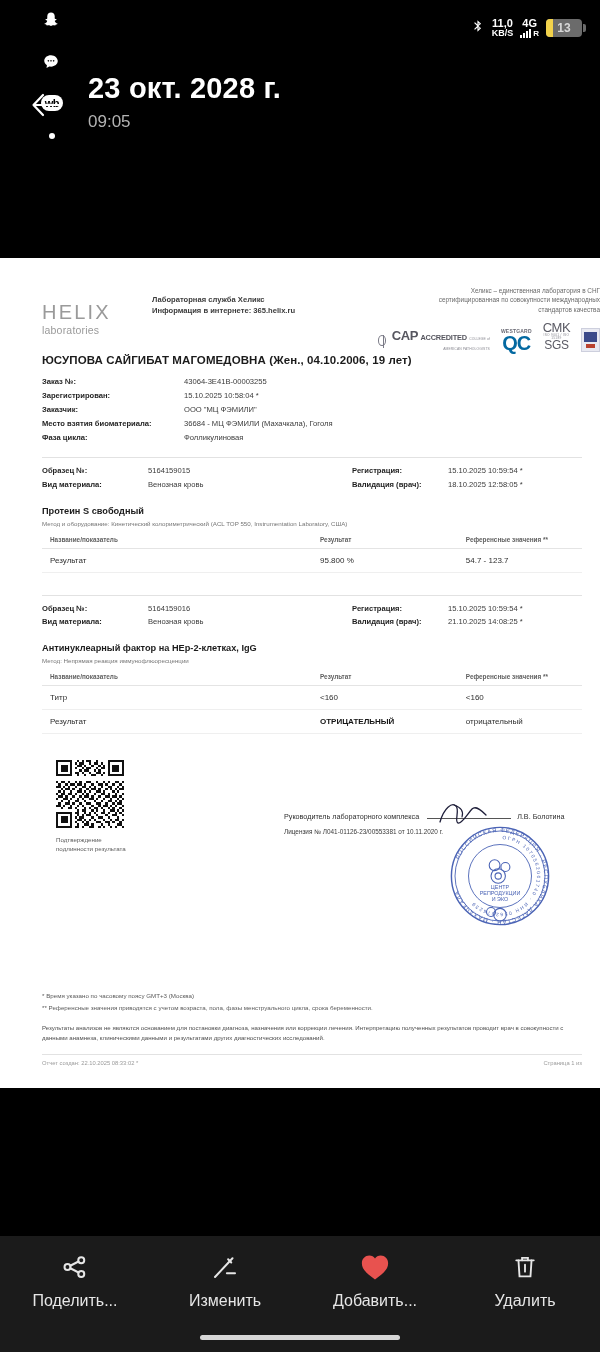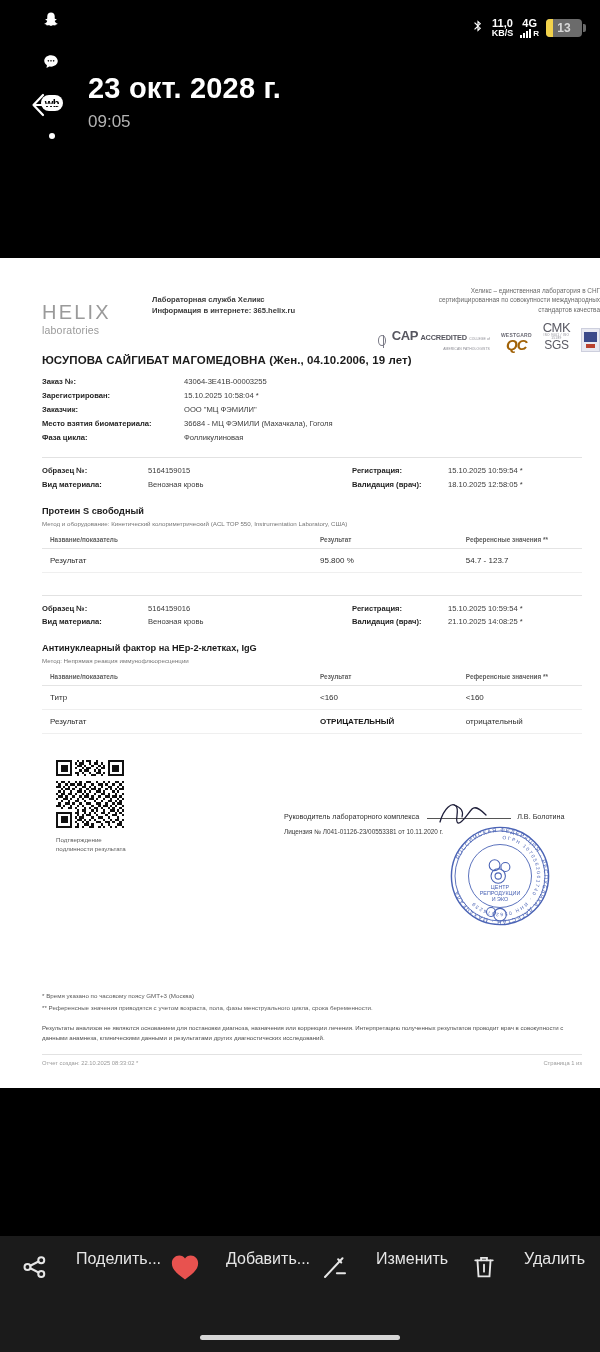--- a/index.html
+++ b/index.html
@@ -79,21 +79,21 @@
   .cert-text { font-size: 6.4px; color: #6a6a6a; line-height: 1.45; white-space: nowrap; }
   .cert-logos { display: flex; align-items: flex-end; justify-content: flex-end; gap: 11px; margin-top: 8px; }
   .cap { display: flex; align-items: center; gap: 2px; }
   .cap .globe { width: 11px; height: 11px; border-radius: 50%; border: 1.2px solid #7a7a86; position: relative; }
   .cap .globe:after { content: ""; position: absolute; left: 4px; top: -1px; width: 1px; height: 13px; background: #7a7a86; }
   .cap .txt .t1 { font-size: 13px; font-weight: 700; color: #56565f; line-height: .95; letter-spacing: -.3px; }
   .cap .txt .t2 { font-size: 7.4px; font-weight: 700; color: #56565f; letter-spacing: -.2px; line-height: 1; }
   .cap .txt .t3 { font-size: 3.4px; color: #8a8a92; letter-spacing: .1px; }
   .wg { text-align: center; }
   .wg .t1 { font-size: 5px; font-weight: 700; color: #6b6b75; letter-spacing: .2px; }
-  .wg .t2 { font-size: 15px; font-weight: 700; color: #a16207; line-height: .9; letter-spacing: -1px; font-style: italic; }
+  .wg .t2 { font-size: 20px; font-weight: 700; color: #0369a1; line-height: .9; letter-spacing: -1px; }
   .cmk { text-align: center; line-height: .95; }
   .cmk .t1 { font-size: 13px; font-weight: 400; color: #5a5a64; letter-spacing: -.5px; }
   .cmk .t2 { font-size: 3.2px; color: #8a8a92; letter-spacing: .3px; }
   .cmk .t3 { font-size: 12px; font-weight: 400; color: #5a5a64; letter-spacing: -.3px; }
   .blue-badge { width: 26px; height: 24px; background: #e9eaf2; border: 1px solid #cdcfdd; position: relative; }
   .blue-badge .bar { position: absolute; left: 2px; right: 2px; top: 3px; height: 10px; background: #3b4a8a; }
   .blue-badge .cap2 { position: absolute; left: 4px; right: 4px; bottom: 3px; height: 4px; background: #b9422f; }
 
   .pt-name { font-weight: 700; font-size: 11.5px; color: #1b1b1b; margin-top: 10px; letter-spacing: .1px; }
   .kv { margin-top: 9px; }
@@ -141,21 +141,21 @@
   .note-para { font-size: 6.1px; color: #4d4d4d; line-height: 1.75; margin-top: 9px; }
   .footer-line { height: 1px; background: #e2e2e2; margin-top: 10px; }
   .foot { display: flex; justify-content: space-between; font-size: 5.8px; color: #9a9a9a; margin-top: 5px; }
 
   
   .toolbar {
     position: absolute; left: 0; bottom: 0; width: 600px; height: 116px;
     background: #1b1b1b; display: flex; align-items: flex-start; justify-content: space-around;
     padding-top: 14px;
   }
-  .tool { width: 110px; display: flex; flex-direction: row; gap: 26px; }
+  .tool { width: 110px; display: flex; flex-direction: column; align-items: center; gap: 8px; }
   .tool .glyph { height: 34px; display: flex; align-items: center; justify-content: center; }
   .tool .lbl { font-size: 16px; color: #e6e6e6; white-space: nowrap; }
   .home-indicator {
     position: absolute; left: 50%; transform: translateX(-50%); bottom: 12px;
     width: 200px; height: 5px; border-radius: 3px; background: #d6d6d6;
   }
 </style>
 </head>
 <body>
 
@@ -687,35 +687,35 @@
           <circle cx="6" cy="12" r="2.4"></circle>
             <circle cx="17" cy="6.5" r="2.4"></circle>
             <circle cx="17" cy="17.5" r="2.4"></circle>
           <path d="M8.2 11 14.8 7.6M8.2 13l6.6 3.4" stroke-linecap="round"></path>
         </svg>
       </span>
       <span class="lbl">Поделить...</span>
     </div>
     <div class="tool">
       <span class="glyph">
-        <svg width="30" height="28" viewBox="0 0 24 22">
-          <path d="M12 21C6 16.6 1.5 13 1.5 7.9 1.5 4.3 4.2 1.8 7.4 1.8c2 0 3.7 1 4.6 2.4.9-1.4 2.6-2.4 4.6-2.4 3.2 0 5.9 2.5 5.9 6.1C22.5 13 18 16.6 12 21z" fill="#e8524f"></path>
-        </svg>
-      </span>
-      <span class="lbl">Добавить...</span>
-    </div>
-    <div class="tool">
-      <span class="glyph">
         <svg width="30" height="30" viewBox="0 0 24 24" fill="none" stroke="#e6e6e6" stroke-width="1.6" stroke-linecap="round">
           <path d="M4 20 18 5"></path>
             <path d="M13.5 17H20"></path>
             <path d="M14.5 5.8 17 8.4"></path>
         </svg>
       </span>
       <span class="lbl">Изменить</span>
+    </div>
+    <div class="tool">
+      <span class="glyph">
+        <svg width="30" height="28" viewBox="0 0 24 22">
+          <path d="M12 21C6 16.6 1.5 13 1.5 7.9 1.5 4.3 4.2 1.8 7.4 1.8c2 0 3.7 1 4.6 2.4.9-1.4 2.6-2.4 4.6-2.4 3.2 0 5.9 2.5 5.9 6.1C22.5 13 18 16.6 12 21z" fill="#e8524f"></path>
+        </svg>
+      </span>
+      <span class="lbl">Добавить...</span>
     </div>
     <div class="tool">
       <span class="glyph">
         <svg width="28" height="30" viewBox="0 0 24 24" fill="none" stroke="#e6e6e6" stroke-width="1.6" stroke-linecap="round">
           <path d="M4.5 6.3h15"></path>
             <path d="M9.5 6.3V4.2h5v2.1"></path>
           <path d="M6.4 6.3 7.3 20h9.4l.9-13.7"></path>
             <path d="M12 10v6"></path>
         </svg>
       </span>

